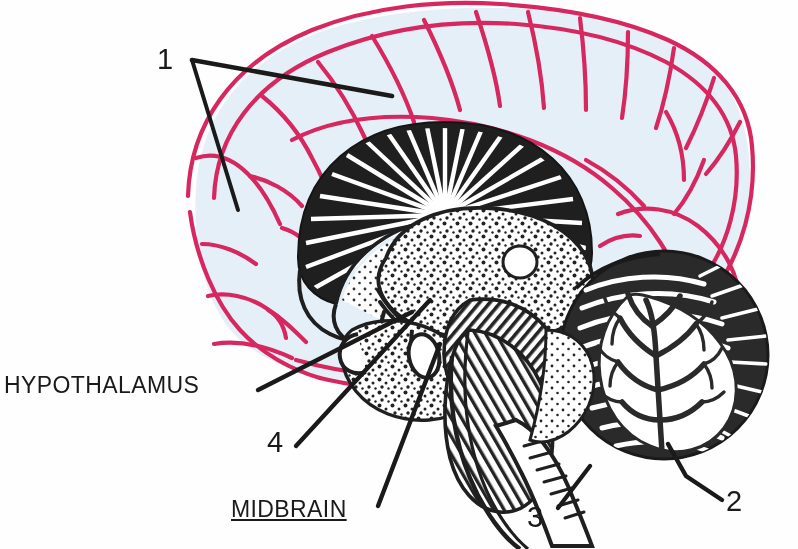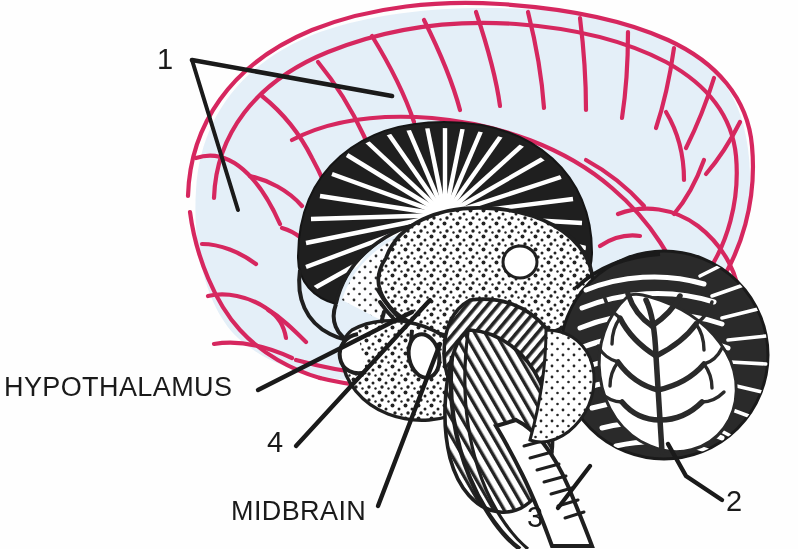--- a/index.html
+++ b/index.html
@@ -26,30 +26,30 @@
     height: 549px;
   }
   .lbl {
     position: absolute;
     color: #1a1a1a;
     white-space: nowrap;
     line-height: 1;
     -webkit-font-smoothing: antialiased;
   }
   .lbl-word {
-    font-size: 27px;
+    font-size: 23px;
     letter-spacing: 0.4px;
     font-weight: 400;
   }
   .lbl-num {
     font-size: 29px;
     font-weight: 400;
   }
   #lbl-hypothalamus { left: 4px;   top: 374px; }
-  #lbl-midbrain     { left: 231px; top: 498px; }
+  #lbl-midbrain     { left: 231px; top: 498px; text-decoration: underline; }
   #lbl-1            { left: 157px; top: 45px;  }
   #lbl-2            { left: 726px; top: 487px; }
   #lbl-3            { left: 527px; top: 503px; }
   #lbl-4            { left: 267px; top: 428px; }
 </style>
 </head>
 <body>
 
 <div id="figure">
 

